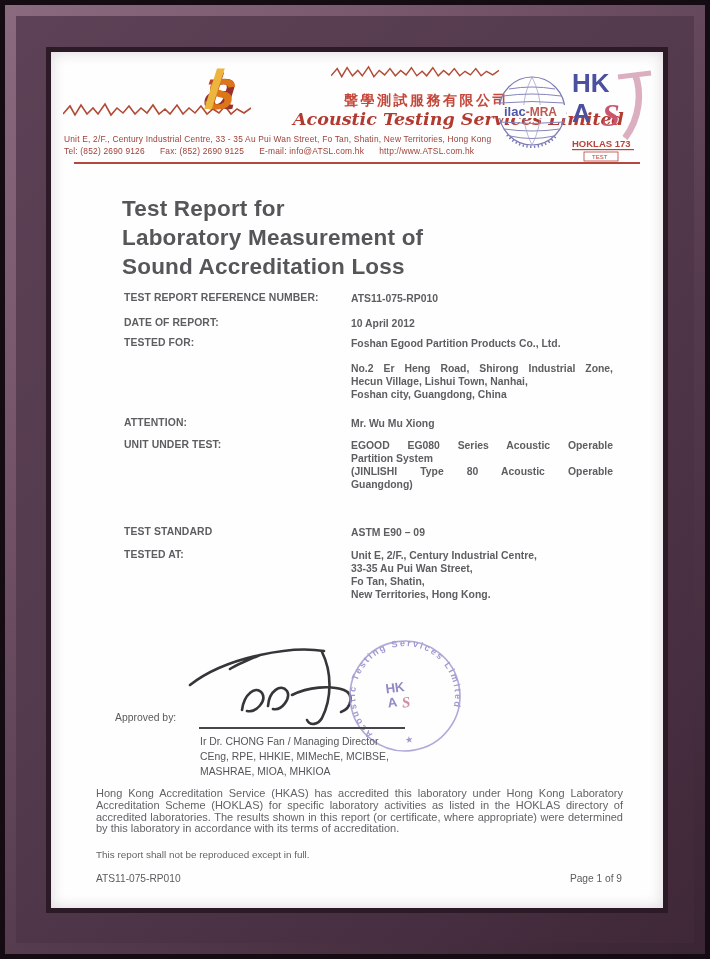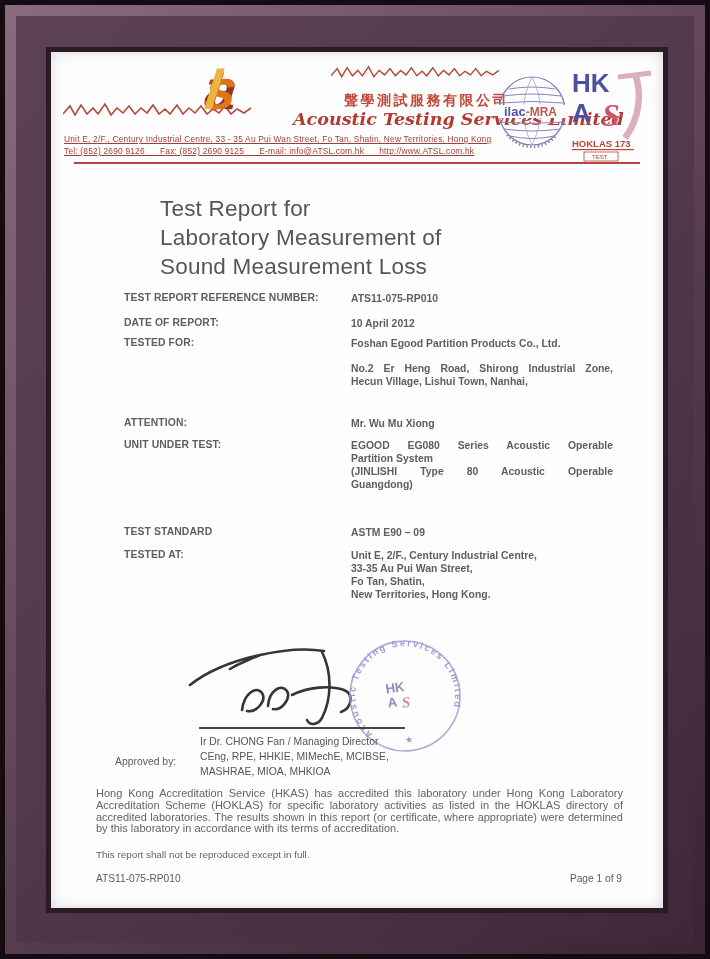--- a/index.html
+++ b/index.html
@@ -18,38 +18,38 @@
   .zig{stroke:#b24a36;stroke-width:1.6;fill:none;}
   .zigL{left:12px;top:50px;width:188px;height:20px;}
   .zigR{left:280px;top:13px;width:168px;height:18px;}
   .atsl{left:158px;top:10px;font-size:56px;font-weight:bold;font-style:italic;
         letter-spacing:-0.1em;transform:skewX(-7deg);line-height:1;white-space:nowrap;}
   .atsl .la{color:#96312d}.atsl .lt{color:#bb4526}.atsl .ls{color:#dd7519}.atsl .ll{color:#ecb53e}
   .cn{left:293px;top:40px;font-size:14px;font-weight:bold;letter-spacing:2.5px;
       color:#c4483c;white-space:nowrap;font-family:"DejaVu Sans",sans-serif;}
   .en-script{left:242px;top:57px;font-size:17.5px;font-weight:bold;font-style:italic;
       color:#b23a30;font-family:"DejaVu Serif","Liberation Serif",serif;white-space:nowrap;}
-  .addr{left:13px;top:82px;font-size:8.4px;color:#9e4038;white-space:pre;letter-spacing:.2px;text-decoration:underline;}
+  .addr{left:13px;top:82px;font-size:8.4px;color:#9e4038;white-space:pre;letter-spacing:.2px;}
   .addr2{top:94px;}
   .hrule{left:23px;top:110px;width:566px;height:2px;background:#b5473e;}
   .ilac{left:446px;top:23px;width:70px;height:74px;}
   .hkas{left:520px;top:16px;width:92px;height:94px;}
   
-  .title{left:71px;top:142px;font-size:22.5px;line-height:29px;font-weight:normal;
-         color:#56565a;letter-spacing:.2px;white-space:nowrap;margin-left:38px;}
+  .title{left:71px;top:142px;font-size:22.5px;line-height:29px;font-weight:bold;
+         color:#56565a;letter-spacing:.2px;white-space:nowrap;}
   
   .row{left:0;width:496px;height:14px;}
   .flabel{left:73px;width:226px;font-size:10.4px;font-weight:bold;color:#5e5e62;letter-spacing:.1px;}
   .fvalue{left:300px;width:262px;font-size:10.4px;font-weight:bold;color:#5e5e62;
           line-height:13px;white-space:pre-line;}
   .fvalue .ln{position:static;white-space:normal;}
   .just-1 .ln:nth-child(1),
   .just-13 .ln:nth-child(1),.just-13 .ln:nth-child(3){text-align:justify;text-align-last:justify;}
   
-  .approved{left:64px;top:660px;font-size:10.4px;color:#5a5a5e;margin-top:44px;}
+  .approved{left:64px;top:660px;font-size:10.4px;color:#5a5a5e;}
   .sigline{left:148px;top:675px;width:206px;height:2px;background:#46464b;}
   .sig{left:133px;top:586px;width:228px;height:92px;}
   .sig path{stroke:#35353a;stroke-width:2.6;fill:none;stroke-linecap:round;}
   .stamp{left:295px;top:584px;width:118px;height:120px;opacity:.88;}
   .nameblock{left:149px;top:682px;font-size:10.4px;font-weight:normal;color:#55555a;
              line-height:15px;white-space:pre-line;width:280px;}
   
   .accnote{left:45px;top:736px;width:527px;font-size:11px;line-height:11.8px;color:#636367;
            text-align:justify;}
   .repnote{left:45px;top:797px;font-size:9.9px;color:#636367;}
@@ -102,37 +102,37 @@
       <text x="1" y="79" font-size="9.5" font-weight="bold" fill="#b8443a" font-family="Liberation Sans,sans-serif">HOKLAS 173</text>
       <rect x="1" y="81" width="62" height="1.2" fill="#b8443a"></rect>
       <rect x="13" y="84" width="34" height="9" fill="none" stroke="#b8443a" stroke-width="0.8"></rect>
       <text x="21" y="91" font-size="6" fill="#b8443a" font-family="Liberation Sans,sans-serif">TEST</text>
     </svg>
 
     <div class="hrule"></div>
 
     <div class="title" style="top:142px">Test Report for</div>
     <div class="title" style="top:171px">Laboratory Measurement of</div>
-    <div class="title" style="top:200px">Sound Measurement Loss</div>
+    <div class="title" style="top:200px">Sound Accreditation Loss</div>
 
     <div class="row" style="top:240px">
       <div class="flabel">TEST REPORT REFERENCE NUMBER:</div>
       <div class="fvalue">ATS11-075-RP010</div>
     </div>
     <div class="row" style="top:265px">
       <div class="flabel">DATE OF REPORT:</div>
       <div class="fvalue">10 April 2012</div>
     </div>
     <div class="row" style="top:285px">
       <div class="flabel">TESTED FOR:</div>
       <div class="fvalue">Foshan Egood Partition Products Co., Ltd.</div>
     </div>
     <div class="row" style="top:310px">
       <div class="flabel"></div>
-      <div class="fvalue just-1"><div class="ln">No.2 Er Heng Road, Shirong Industrial Zone,</div><div class="ln">Hecun Village, Lishui Town, Nanhai,</div></div>
+      <div class="fvalue just-1"><div class="ln">No.2 Er Heng Road, Shirong Industrial Zone,</div><div class="ln">Hecun Village, Lishui Town, Nanhai,</div><div class="ln">Foshan city, Guangdong, China</div></div>
     </div>
     <div class="row" style="top:365px">
       <div class="flabel">ATTENTION:</div>
       <div class="fvalue">Mr. Wu Mu Xiong</div>
     </div>
     <div class="row" style="top:387px">
       <div class="flabel">UNIT UNDER TEST:</div>
       <div class="fvalue just-13"><div class="ln">EGOOD EG080 Series Acoustic Operable</div><div class="ln">Partition System</div><div class="ln">(JINLISHI Type 80 Acoustic Operable</div><div class="ln">Guangdong)</div></div>
     </div>
     <div class="row" style="top:474px">

